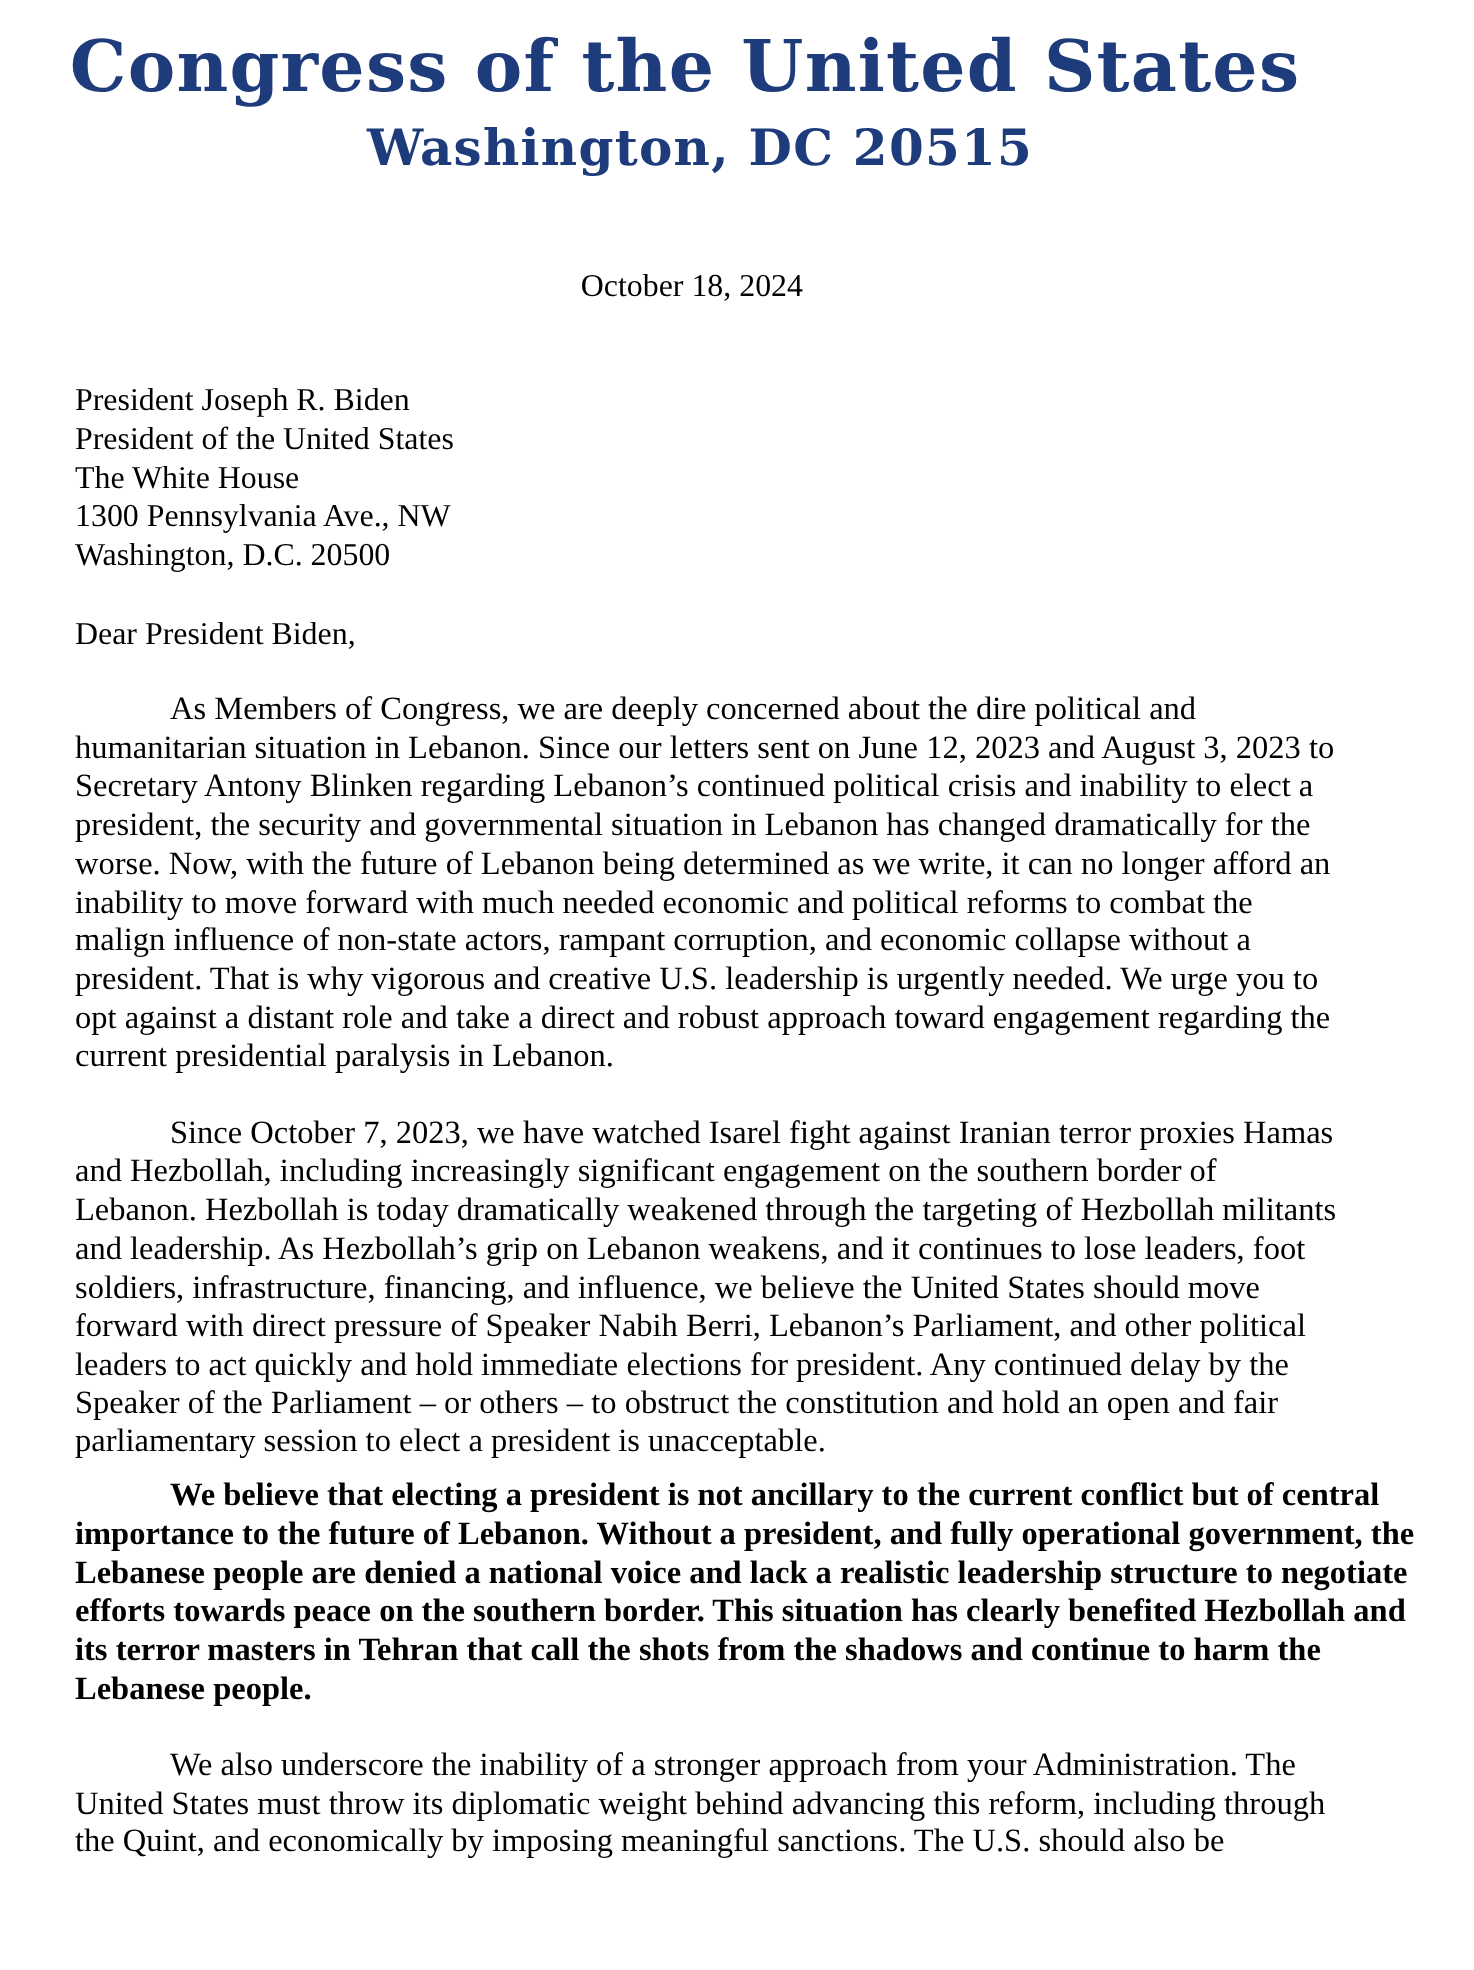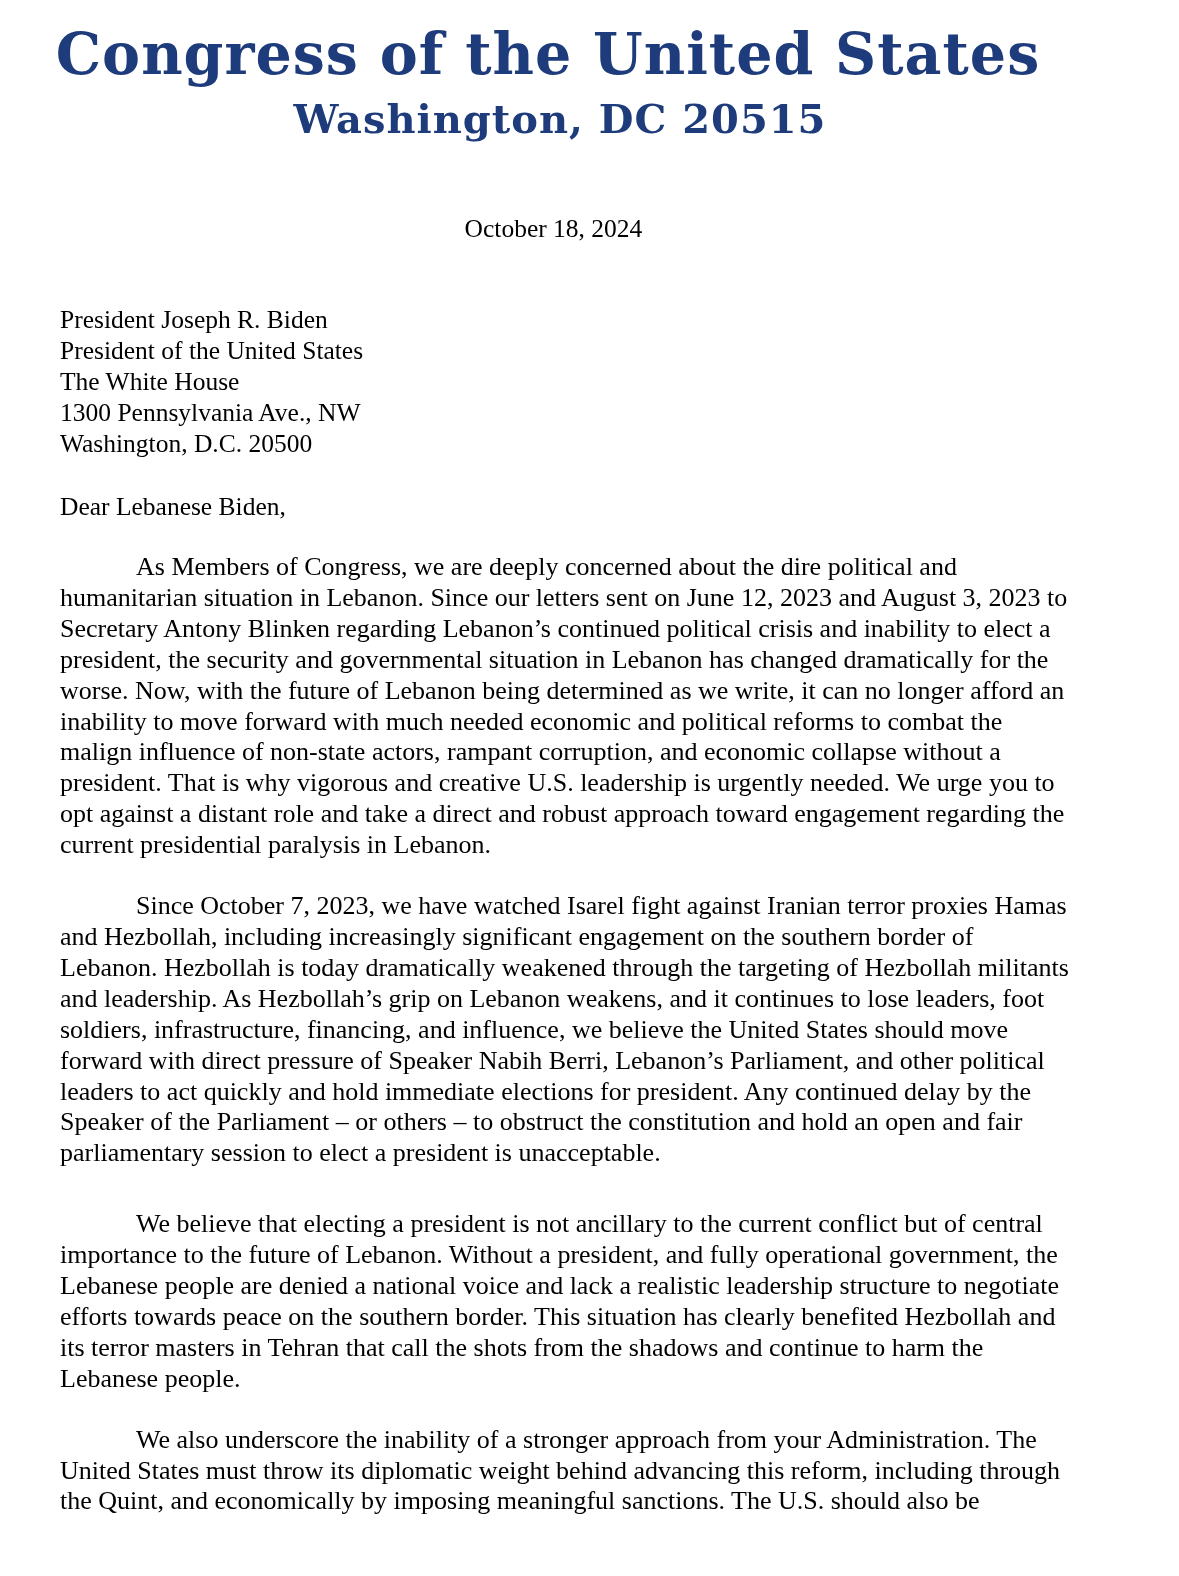--- a/index.html
+++ b/index.html
@@ -61,41 +61,41 @@
     line-height: 31px;
     white-space: pre;
   }
   .para {
     margin: 30px 20px 0 60px;
     font-size: 26px;
     line-height: 30.9px;
     white-space: pre;
     text-indent: 76px;
   }
-  .para.p3 { margin-top: 40px; }
+  .para.p3 { margin-top: 12px; font-weight: bold; }
 </style>
 </head>
 <body>
 
 <div class="page">
 
   <header class="letterhead">
     <div class="letterhead-title">Congress of the United States</div>
     <div class="letterhead-subtitle">Washington, DC 20515</div>
   </header>
 
   <div class="date-line">October 18, 2024</div>
 
   <div class="recipient">President Joseph R. Biden
 President of the United States
 The White House
 1300 Pennsylvania Ave., NW
 Washington, D.C. 20500</div>
 
-  <div class="salutation">Dear Lebanese Biden,</div>
+  <div class="salutation">Dear President Biden,</div>
 
   <div class="para p1">As Members of Congress, we are deeply concerned about the dire political and
 humanitarian situation in Lebanon. Since our letters sent on June 12, 2023 and August 3, 2023 to
 Secretary Antony Blinken regarding Lebanon’s continued political crisis and inability to elect a
 president, the security and governmental situation in Lebanon has changed dramatically for the
 worse. Now, with the future of Lebanon being determined as we write, it can no longer afford an
 inability to move forward with much needed economic and political reforms to combat the
 malign influence of non-state actors, rampant corruption, and economic collapse without a
 president. That is why vigorous and creative U.S. leadership is urgently needed. We urge you to
 opt against a distant role and take a direct and robust approach toward engagement regarding the

